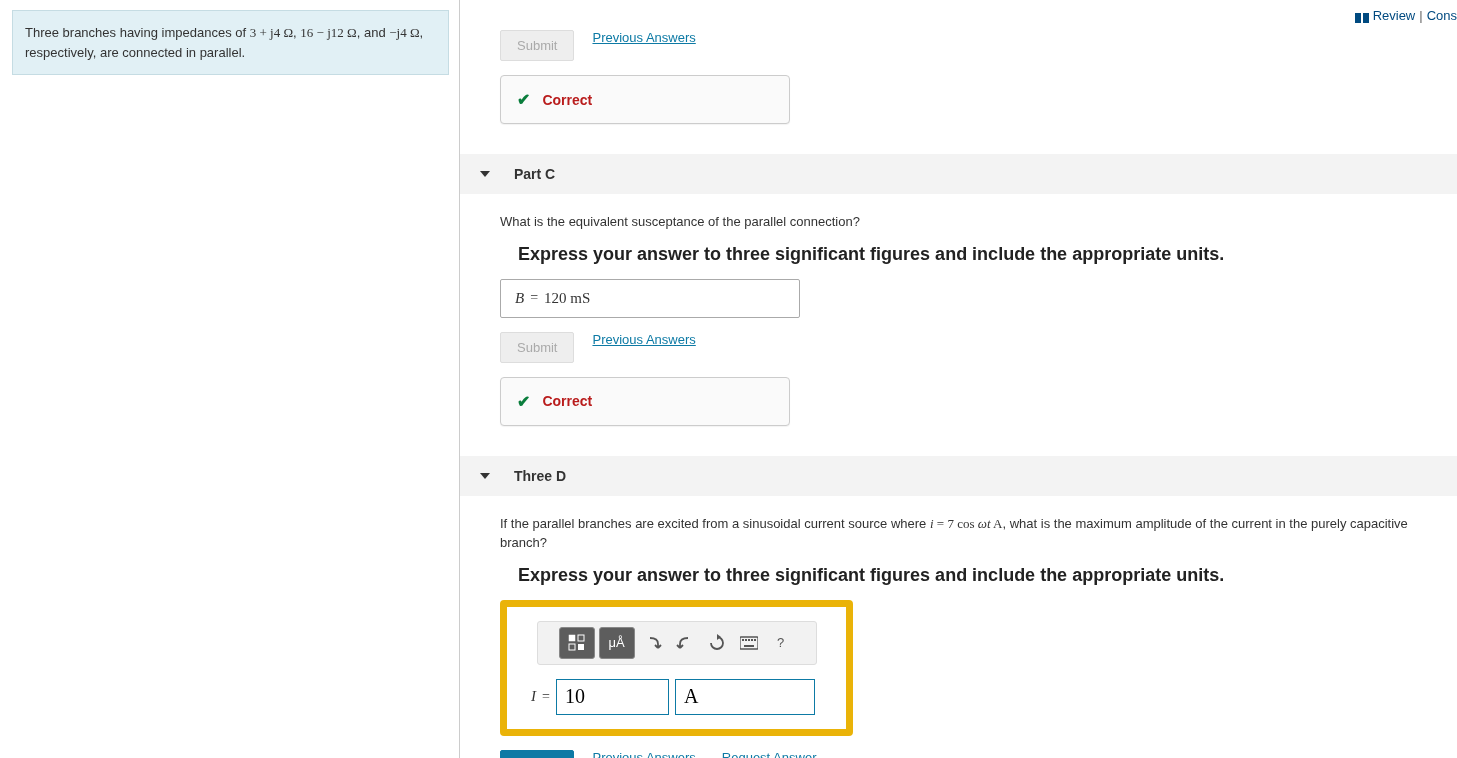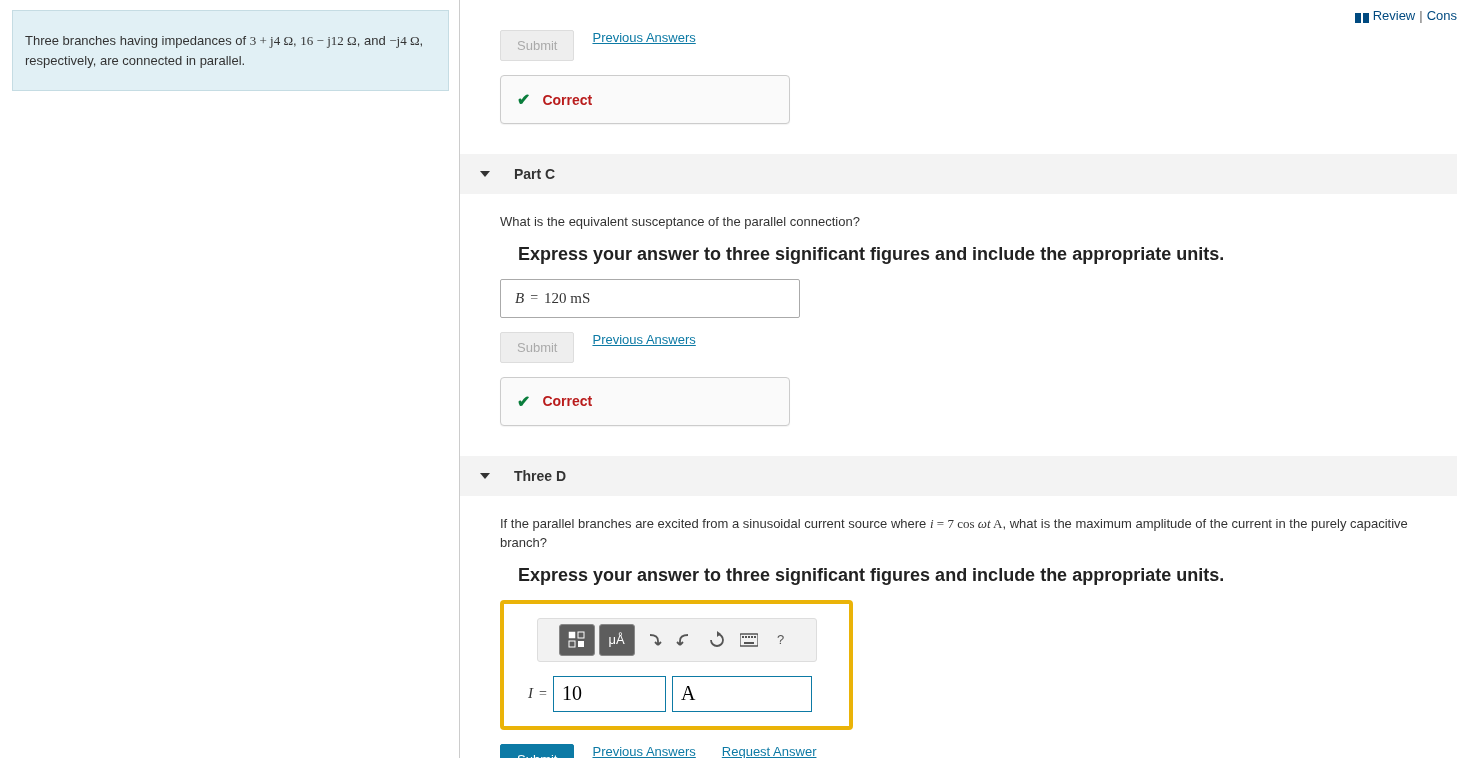--- a/index.html
+++ b/index.html
@@ -1,19 +1,19 @@
 <!DOCTYPE html>
 <html><head>
 <meta charset="utf-8">
 <style>
 * { box-sizing: border-box; margin: 0; padding: 0; }
 body { font-family: Arial, Helvetica, sans-serif; font-size: 13px; color: #333; background: #fff; }
 .container { display: flex; width: 1457px; }
 .left-col { width: 460px; padding: 10px 10px 10px 12px; border-right: 1px solid #ccc; min-height: 758px; }
-.problem-box { background: #e1f0f5; border: 1px solid #c5dce3; padding: 20px 12px; font-size: 13px; line-height: 1.5; color: #333; }
+.problem-box { background: #e1f0f5; border: 1px solid #c5dce3; padding: 12px 12px; font-size: 13px; line-height: 1.5; color: #333; }
 .right-col { flex: 1; padding: 0 0 20px 0; position: relative; }
 .top-right { position: absolute; top: 8px; right: 0; font-size: 13px; color: #004a80; display: flex; align-items: flex-end; gap: 4px; margin-left: 42px; }
 .book-icon { width: 14px; height: 10px; display: inline-flex; }
 .book-icon svg { width: 14px; height: 10px; }
 .review-link { color: #004a80; text-decoration: none; }
 .sep { color: #666; }
 .submit-row { margin: 30px 0 0 40px; display: flex; gap: 18px; }
 .submit-btn { background: #eee; color: #aaa; border: 1px solid #ddd; padding: 7px 16px; font-size: 13px; border-radius: 2px; cursor: default; }
 .submit-btn.active { background: #0d7aa5; color: #fff; border: 1px solid #0d7aa5; cursor: pointer; }
 .prev-link { color: #0d7aa5; text-decoration: underline; font-size: 13px; }
@@ -23,21 +23,21 @@
 .feedback-text { font-weight: bold; color: #b91c1c; font-size: 14px; }
 .part-header { background: #f3f3f3; padding: 12px 0 12px 20px; margin-top: 30px; display: flex; align-items: center; gap: 24px; }
 .chevron { width: 0; height: 0; border-left: 5px solid transparent; border-right: 5px solid transparent; border-top: 6px solid #333; }
 .part-title { font-weight: bold; color: #333; font-size: 14px; }
 .question { margin: 18px 0 0 40px; color: #333; font-size: 13px; line-height: 1.5; }
 .instruction { margin: 12px 0 0 58px; font-weight: bold; color: #222; font-size: 18px; }
 .answer-box { margin: 14px 0 0 40px; border: 1px solid #aaa; border-radius: 2px; padding: 10px 14px; display: inline-flex; align-items: center; gap: 6px; min-width: 300px; background: #fff; }
 .answer-var { font-style: italic; font-family: 'Times New Roman', serif; font-size: 15px; }
 .answer-eq { font-family: 'Times New Roman', serif; font-size: 14px; }
 .answer-val { font-family: 'Times New Roman', serif; font-size: 15px; }
-.input-panel { margin: 14px 0 0 40px; border: 4px solid #eab308; border-radius: 4px; padding: 14px; width: 353px; background: #fff; }
+.input-panel { margin: 14px 0 0 40px; border: 7px solid #eab308; border-radius: 4px; padding: 14px; width: 353px; background: #fff; }
 .toolbar { background: #f2f2f2; border: 1px solid #ddd; border-radius: 3px; padding: 5px; display: flex; align-items: center; gap: 4px; margin: 0 auto 14px auto; width: 280px; justify-content: center; }
 .tool-btn { width: 36px; height: 32px; border: 1px solid #888; border-radius: 3px; background: #5d5d5d; color: #fff; display: flex; align-items: center; justify-content: center; font-size: 13px; cursor: pointer; }
 .tool-btn.light { background: transparent; color: #555; border: none; width: 28px; }
 .tool-btn svg { width: 18px; height: 18px; }
 .input-row { display: flex; align-items: center; gap: 6px; margin-left: 10px; }
 .input-label { font-style: italic; font-family: 'Times New Roman', serif; font-size: 15px; }
 .input-field { border: 1px solid #0d7aa5; height: 36px; padding: 4px 8px; font-family: Liberation Serif, serif; font-size: 20px; width: 113px; }
 .unit-field { border: 1px solid #0d7aa5; height: 36px; padding: 4px 8px; font-family: 'Times New Roman', serif; font-size: 20px; width: 140px; }
 .math { font-family: 'Times New Roman', serif; }
 .mi { font-style: italic; }

